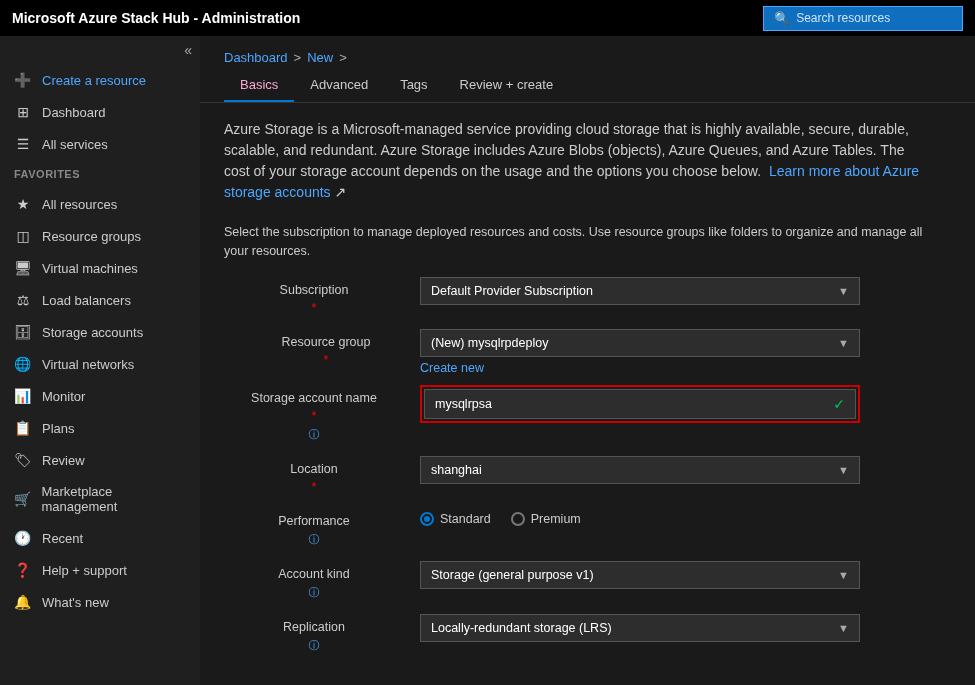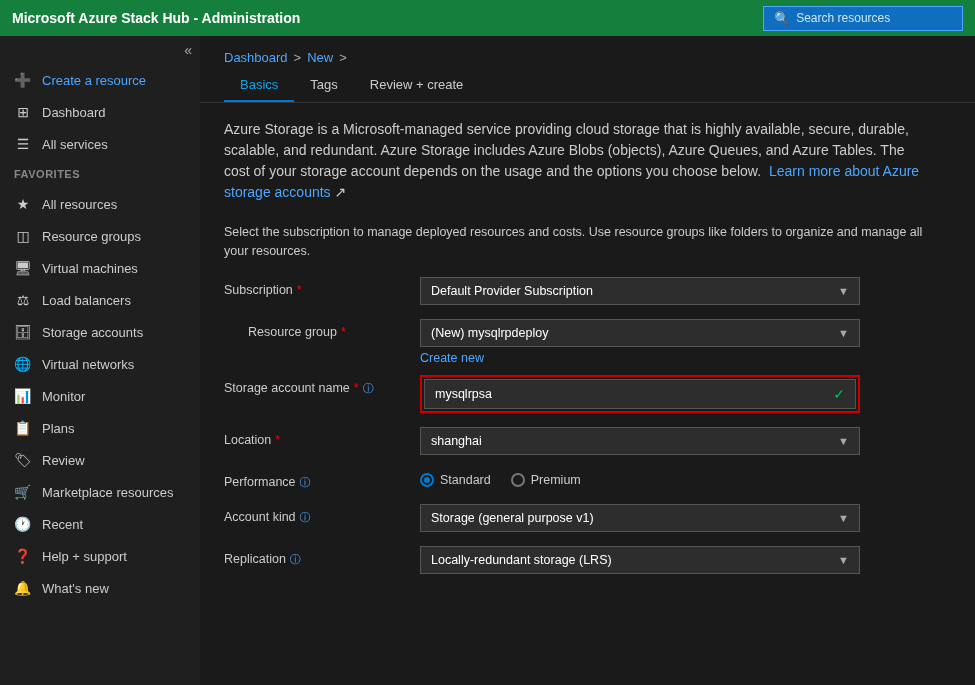--- a/index.html
+++ b/index.html
@@ -1,19 +1,19 @@
 <!DOCTYPE html>
 <html><head>
   <meta charset="utf-8">
   <style>
     * { box-sizing: border-box; margin: 0; padding: 0; }
     body { font-family: 'Segoe UI', Arial, sans-serif; background: #1a1a1a; color: #fff; font-size: 13px; display: flex; flex-direction: column; height: 685px; width: 975px; overflow: hidden; }
 
     
-    .topbar { background: #15803d; display: flex; align-items: center; justify-content: space-between; padding: 0 12px; height: 36px; flex-shrink: 0; }
+    .topbar { background: #000000; display: flex; align-items: center; justify-content: space-between; padding: 0 12px; height: 36px; flex-shrink: 0; }
     .topbar-title { font-size: 14px; font-weight: 600; color: #fff; }
     .topbar-search { display: flex; align-items: center; background: #106ebe; border: 1px solid #4da6ff; padding: 4px 10px; width: 200px; gap: 6px; }
     .topbar-search input { background: transparent; border: none; outline: none; color: #fff; font-size: 12px; width: 100%; }
     .topbar-search input::placeholder { color: #cce4ff; }
 
     .main-layout { display: flex; flex: 1; overflow: hidden; }
 
     
     .sidebar { background: #1f1f1f; width: 200px; flex-shrink: 0; overflow-y: auto; display: flex; flex-direction: column; }
     .sidebar-collapse { display: flex; justify-content: flex-end; padding: 6px 8px; }
@@ -30,32 +30,32 @@
     .breadcrumb { display: flex; align-items: center; gap: 6px; padding: 14px 24px 4px; font-size: 13px; color: #4da6ff; }
     .breadcrumb span { color: #aaa; }
     .breadcrumb a { color: #4da6ff; text-decoration: none; }
 
     
     .page-title { font-size: 22px; font-weight: 300; color: #fff; padding: 4px 24px 16px; }
 
     
     .tabs { display: flex; gap: 0; padding: 0 24px; border-bottom: 1px solid #333; margin-bottom: 16px; }
     .tab { padding: 8px 16px; cursor: pointer; font-size: 13px; color: #ccc; border-bottom: 2px solid transparent; }
-    .tab.active { color: #0ea5e9; border-bottom: 2px solid #0078d4; }
+    .tab.active { color: #f9a8d4; border-bottom: 2px solid #0078d4; }
 
     
     .form-content { padding: 0 24px; }
     .description-text { font-size: 14px; color: #ccc; line-height: 1.5; margin-bottom: 20px; max-width: 700px; }
     .description-text a { color: #4da6ff; text-decoration: none; }
 
     .section-title { font-size: 15px; font-weight: 600; color: #fff; margin-bottom: 8px; }
     .section-desc { font-size: 12.5px; color: #ccc; line-height: 1.5; margin-bottom: 16px; max-width: 700px; }
 
     .form-group { display: flex; align-items: flex-start; margin-bottom: 14px; gap: 16px; }
-    .form-label { width: 180px; flex-shrink: 0; font-size: 12.5px; color: #ccc; padding-top: 6px; display: flex; align-items: center; gap: 4px; }
+    .form-label { width: 180px; flex-shrink: 0; font-size: 12.5px; color: #ccc; padding-top: 6px; display: flex; align-items: center; gap: 4px; flex-direction: column; }
     .form-label .required { color: #f00; }
     .form-label .info-icon { color: #4da6ff; font-size: 11px; cursor: pointer; }
     .form-control-wrap { flex: 1; max-width: 440px; }
 
     .dropdown { display: flex; align-items: center; justify-content: space-between; background: #2d2d2d; border: 1px solid #555; padding: 6px 10px; cursor: pointer; color: #fff; font-size: 12.5px; }
     .dropdown .chevron { color: #aaa; font-size: 11px; }
 
     .text-input { display: flex; align-items: center; justify-content: space-between; background: #2d2d2d; border: 1px solid #555; padding: 6px 10px; color: #fff; font-size: 12.5px; }
     .text-input .check-icon { color: #00c853; font-size: 14px; }
 
@@ -131,21 +131,21 @@
     <div class="sidebar-item">
       <span class="icon">📋</span>
       <span>Plans</span>
     </div>
     <div class="sidebar-item">
       <span class="icon">🏷</span>
       <span>Review</span>
     </div>
     <div class="sidebar-item">
       <span class="icon">🛒</span>
-      <span>Marketplace resources</span>
+      <span>Marketplace management</span>
     </div>
     <div class="sidebar-item">
       <span class="icon">🕐</span>
       <span>Recent</span>
     </div>
     <div class="sidebar-item">
       <span class="icon">❓</span>
       <span>Help + support</span>
     </div>
     <div class="sidebar-item">
@@ -159,20 +159,21 @@
     <div class="breadcrumb">
       <a>Dashboard</a>
       <span>&gt;</span>
       <a>New</a>
       <span>&gt;</span>
     </div>
 
 
     <div class="tabs">
       <div class="tab active">Basics</div>
+      <div class="tab">Advanced</div>
       <div class="tab">Tags</div>
       <div class="tab">Review + create</div>
     </div>
 
     <div class="form-content">
       <p class="description-text">
         <span>Azure Storage is a Microsoft-managed service providing cloud storage that is highly available, secure, durable, scalable, and redundant. Azure Storage includes Azure Blobs (objects), Azure Queues, and Azure Tables. The cost of your storage account depends on the usage and the options you choose below.</span>
         <a style="color:#4da6ff;text-decoration:none;margin-left:4px;">Learn more about Azure storage accounts</a> ↗
       </p>
 

